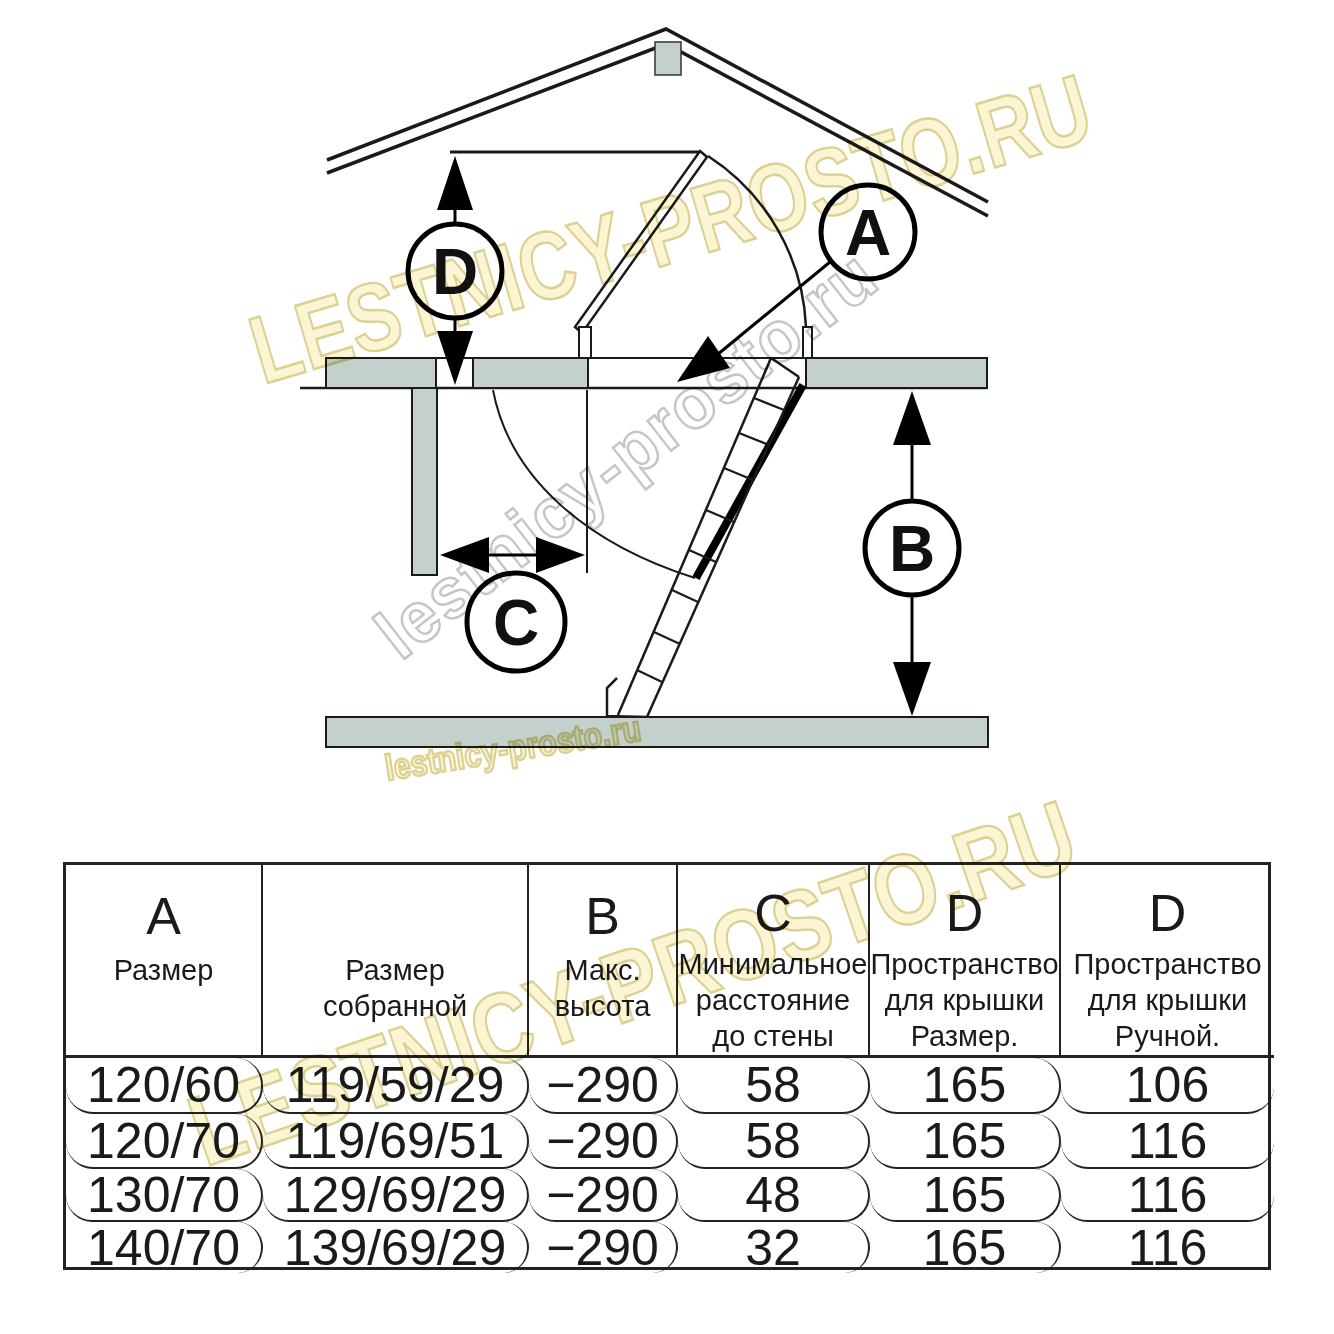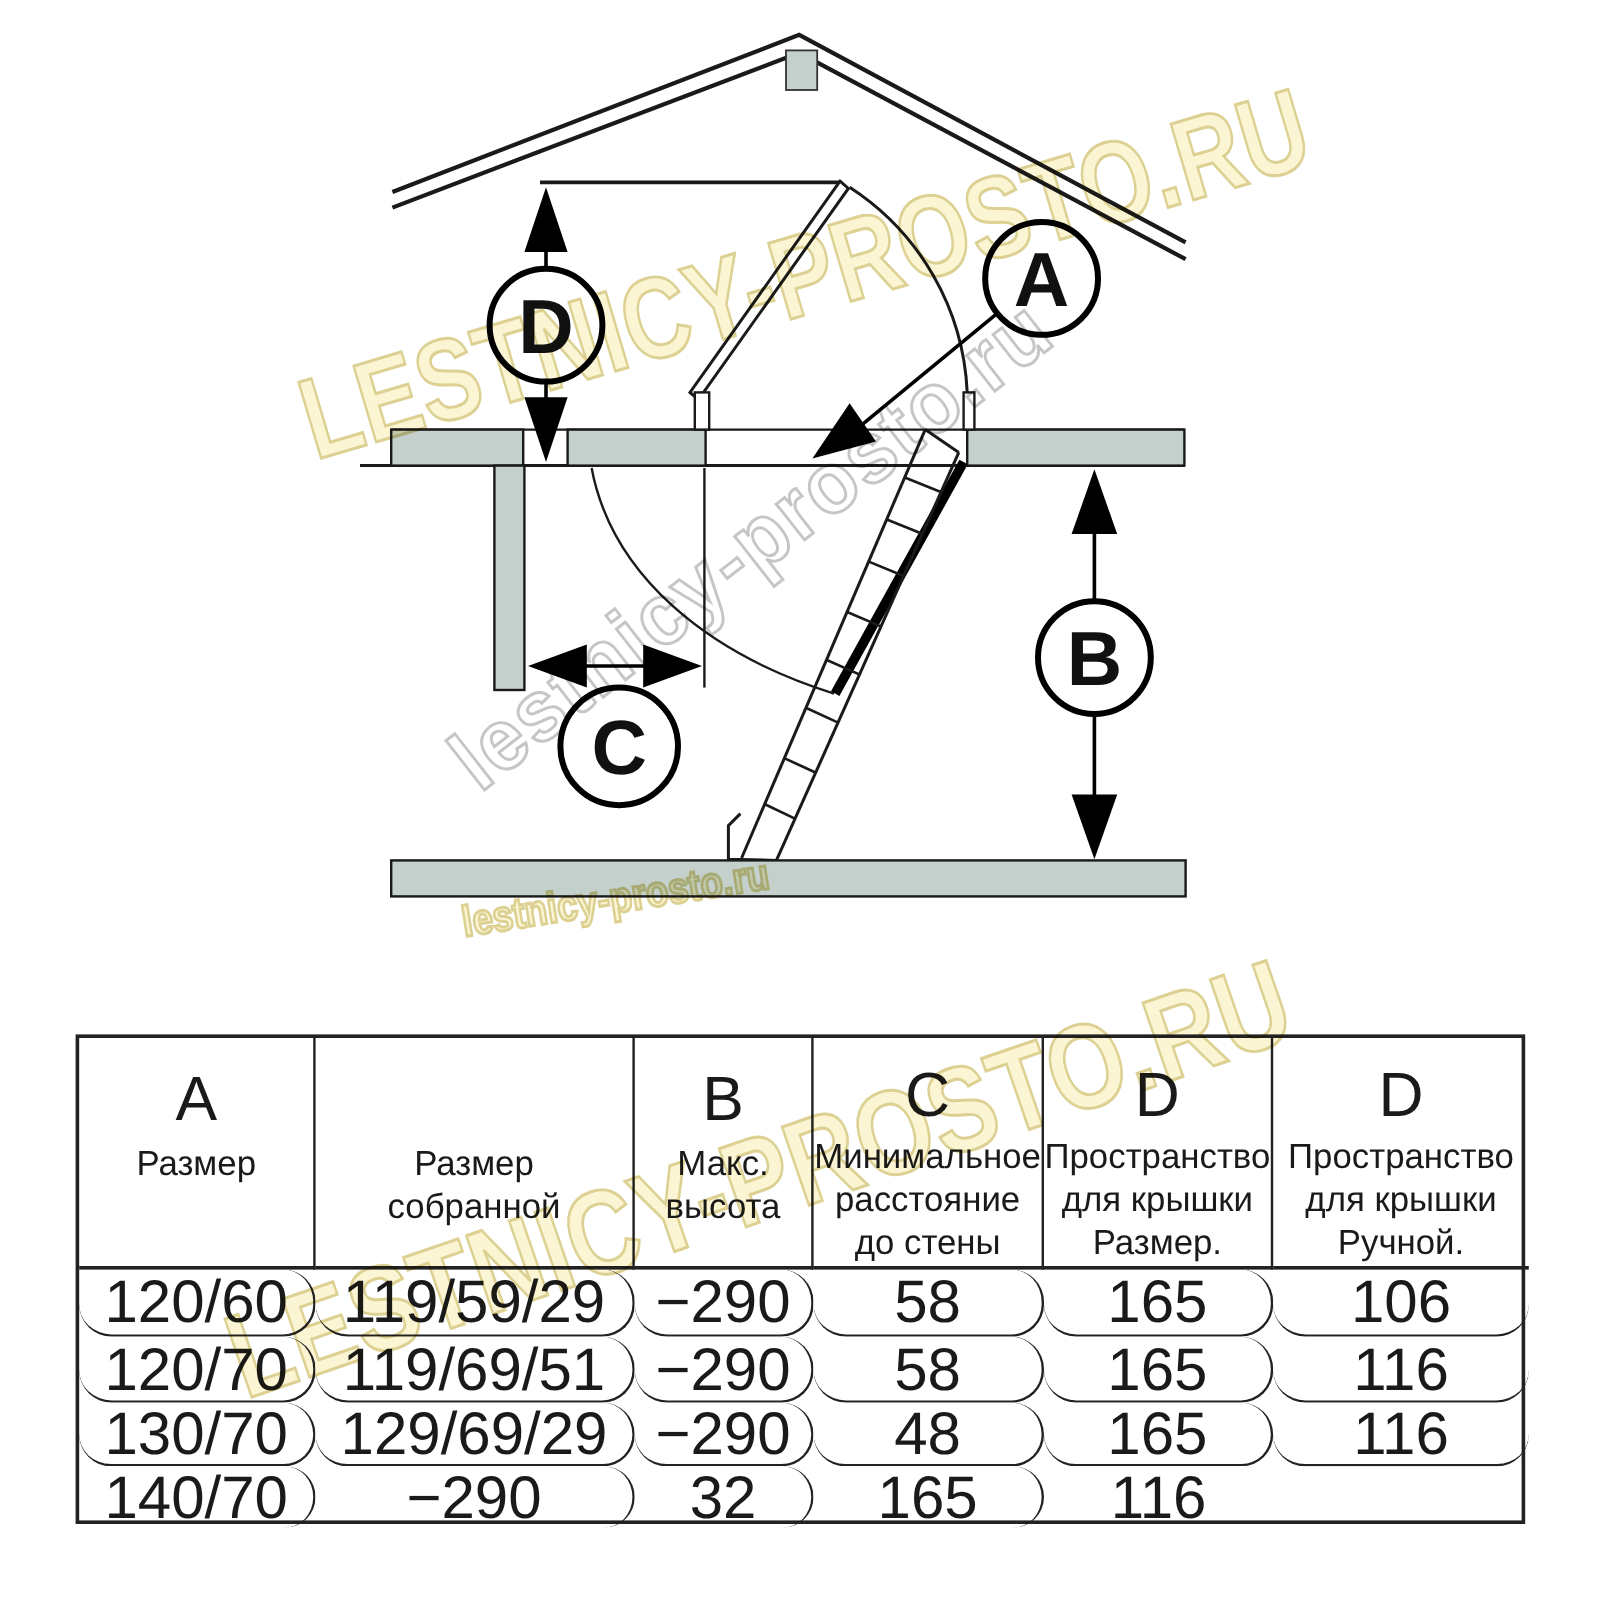--- a/index.html
+++ b/index.html
@@ -210,20 +210,23 @@
         <span class="dval">165</span>
       </div>
     <div class="dcell last-col">
         <span class="dval">116</span>
       </div>
 
     <div class="dcell last-row">
         <span class="dval">140/70</span>
       </div>
     <div class="dcell last-row">
+        <span class="dval">139/69/29</span>
+      </div>
+    <div class="dcell last-row">
         <span class="dval">−290</span>
       </div>
     <div class="dcell last-row">
         <span class="dval">32</span>
       </div>
     <div class="dcell last-row">
         <span class="dval">165</span>
       </div>
     <div class="dcell last-row last-col">
         <span class="dval">116</span>

